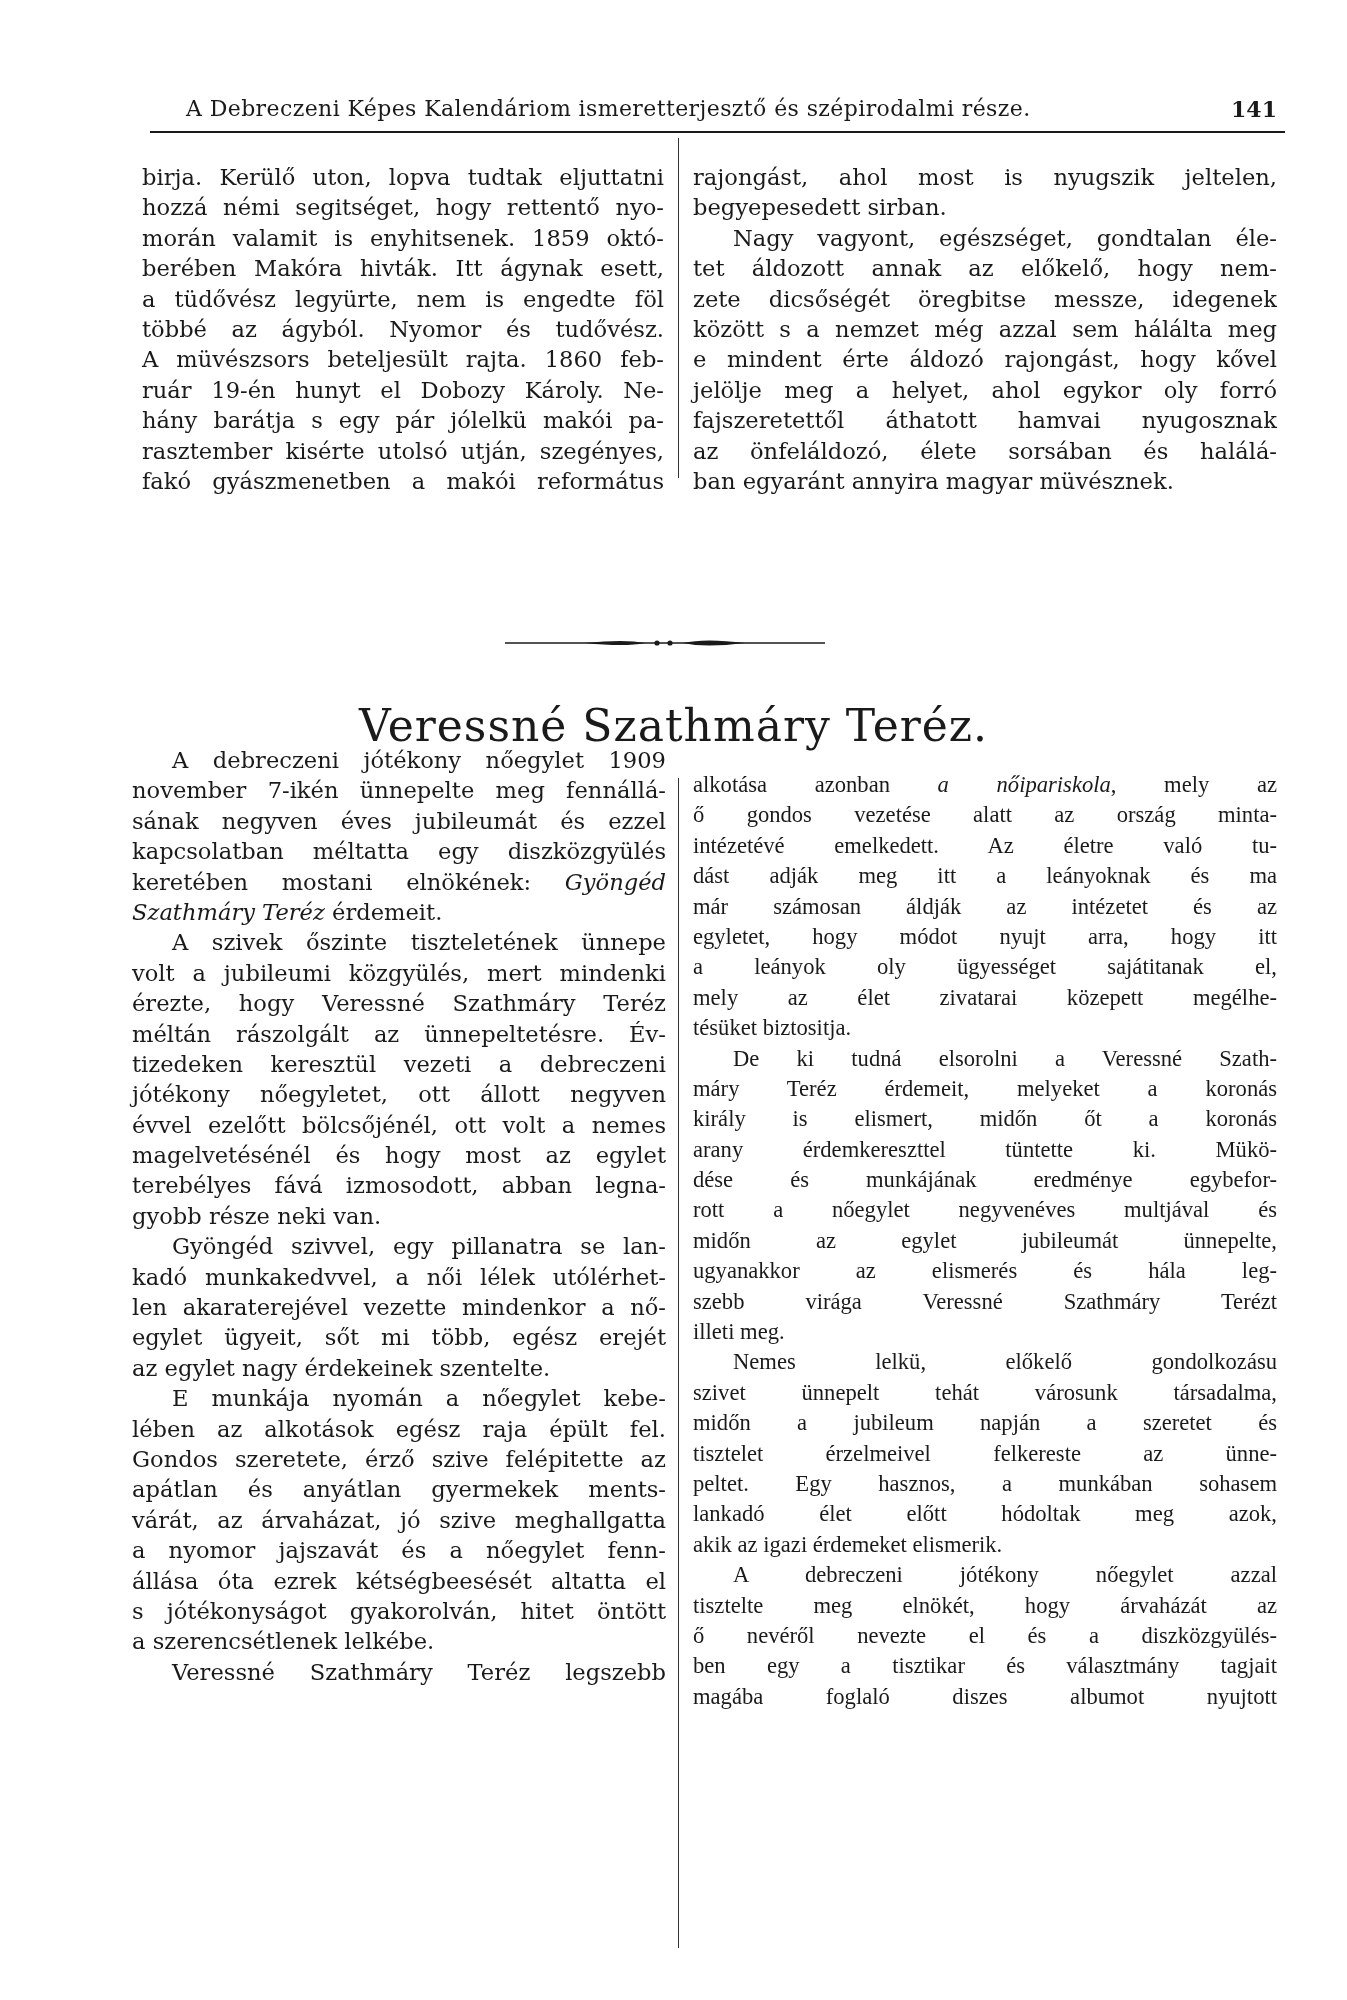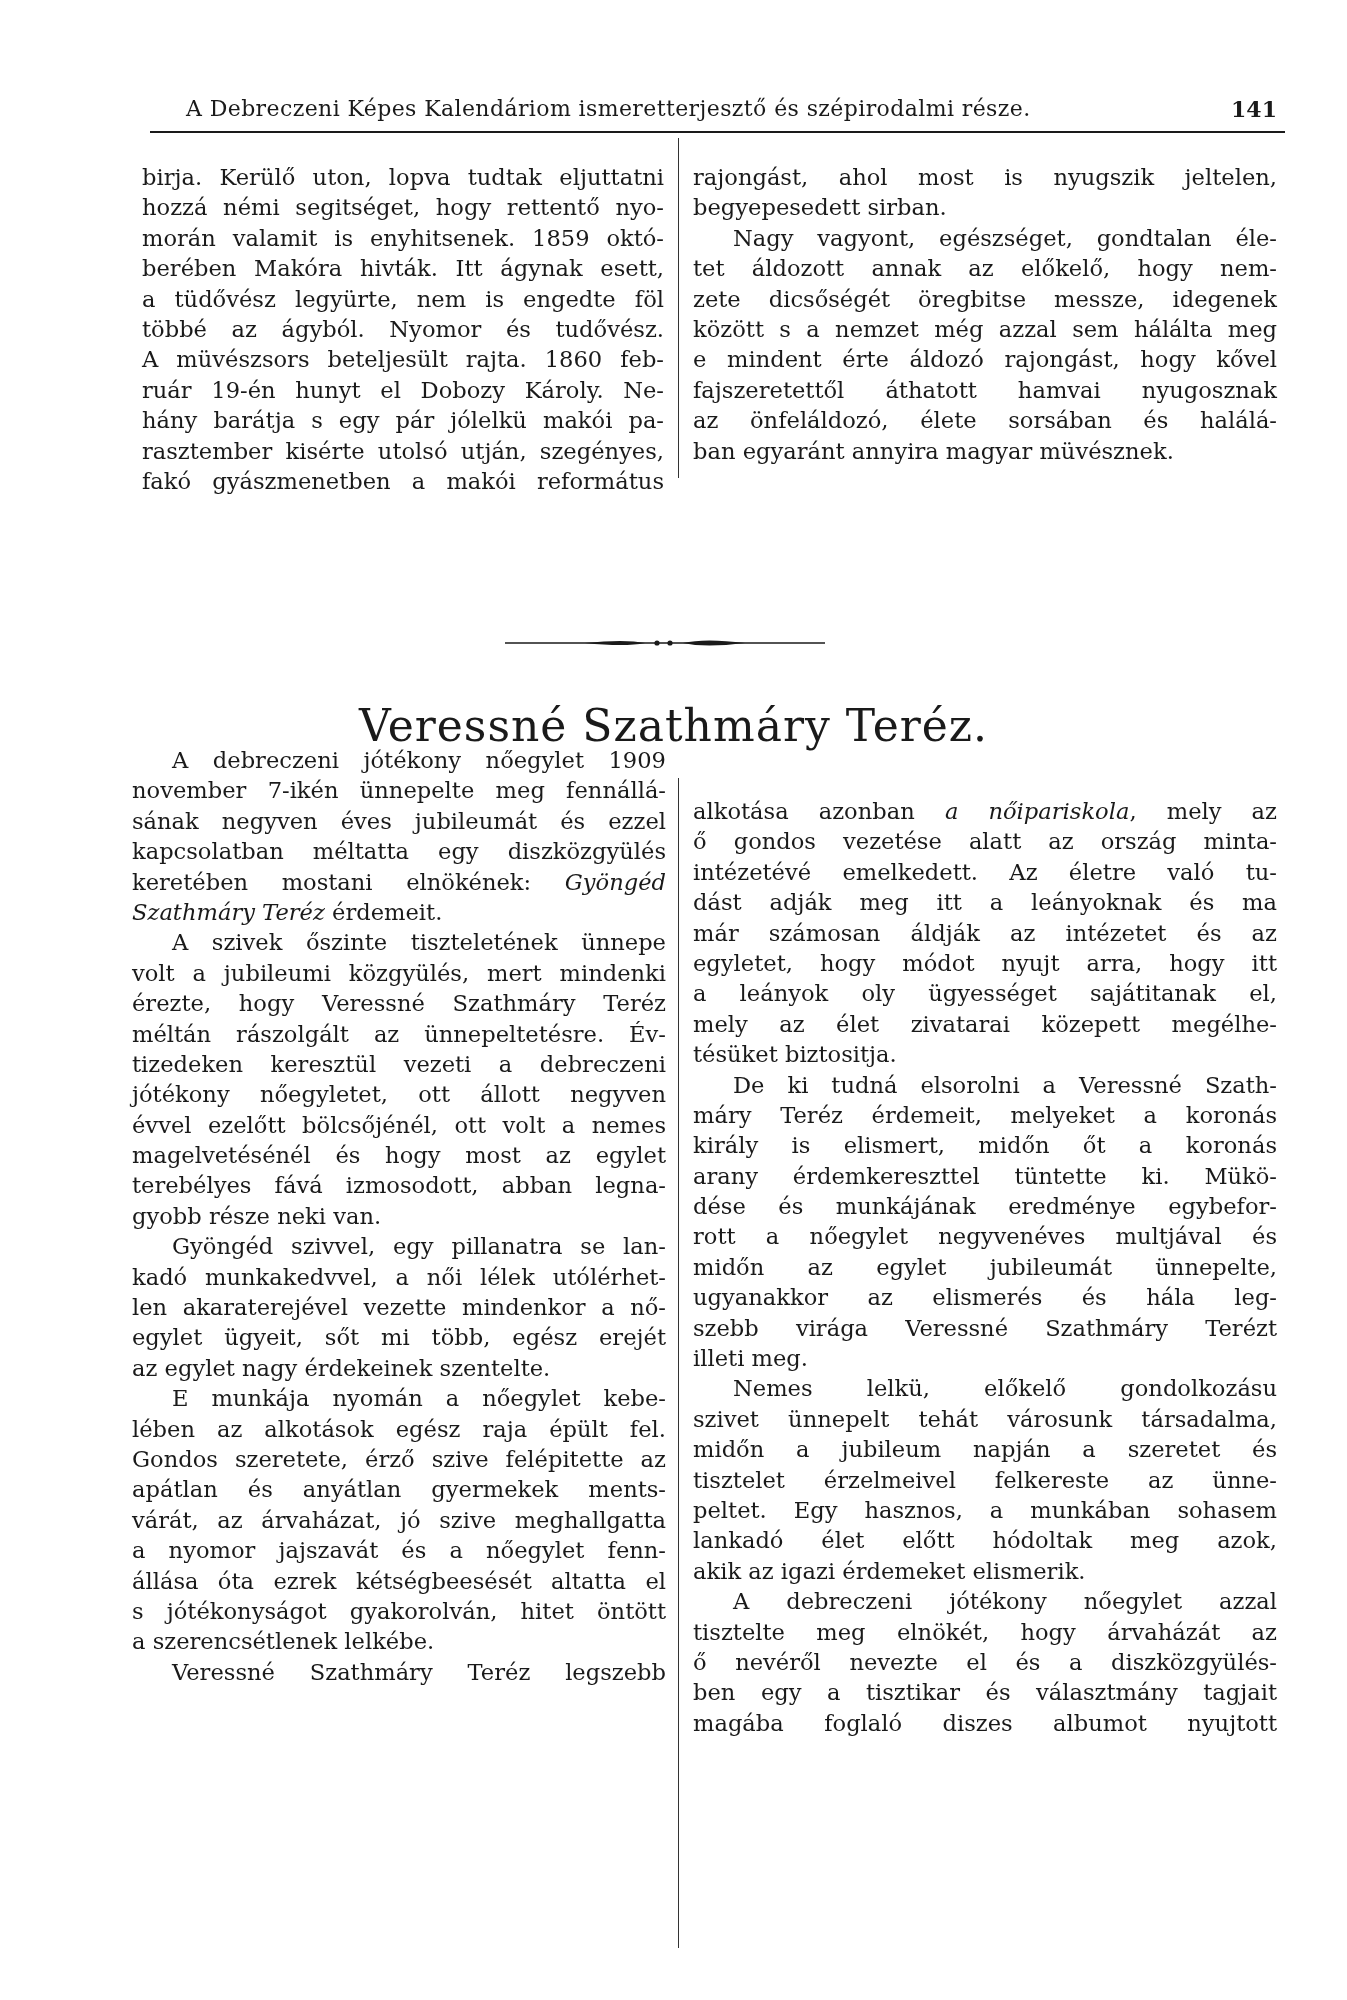--- a/index.html
+++ b/index.html
@@ -27,21 +27,21 @@
   .col {
     position: absolute; font-size: 22.6px; line-height: 30.4px;
     text-align: justify;
   }
   .col .line { display: block; white-space: nowrap; height: 30.4px; }
   .col .line.just { text-align-last: justify; white-space: normal; }
   .col .line.indent { padding-left: 40px; }
   .col-top-left { left: 142px; top: 162px; width: 522px; }
   .col-top-right { left: 693px; top: 162px; width: 584px; }
   .col-bot-left { left: 132px; top: 745px; width: 534px; }
-  .col-bot-right { left: 693px; top: 796px; width: 584px; }
+  .col-bot-right { left: 693px; top: 770px; width: 584px; font-family: Liberation Serif, serif; }
   .vrule {
     position: absolute; width: 0; border-left: 1.5px solid #333;
   }
   .vrule-top { left: 678px; top: 138px; height: 340px; }
   .vrule-bot { left: 678px; top: 778px; height: 1170px; }
   .ornament {
     position: absolute; left: 505px; top: 637px; width: 320px; height: 12px;
   }
   .article-title {
     position: absolute; left: 0; top: 700px; width: 1347px; text-align: center;
@@ -74,20 +74,21 @@
   </div>
 <div class="vrule vrule-top"></div>
 <div class="col col-top-right" id="col-top-right">
     <span class="line just">rajongást, ahol most is nyugszik jeltelen,</span>
     <span class="line">begyepesedett sirban.</span>
     <span class="line just indent">Nagy vagyont, egészséget, gondtalan éle-</span>
     <span class="line just">tet áldozott annak az előkelő, hogy nem-</span>
     <span class="line just">zete dicsőségét öregbitse messze, idegenek</span>
     <span class="line just">között s a nemzet még azzal sem hálálta meg</span>
     <span class="line just">e mindent érte áldozó rajongást, hogy kővel</span>
+    <span class="line just">jelölje meg a helyet, ahol egykor oly forró</span>
     <span class="line just">fajszeretettől áthatott hamvai nyugosznak</span>
     <span class="line just">az önfeláldozó, élete sorsában és halálá-</span>
     <span class="line">ban egyaránt annyira magyar müvésznek.</span>
   </div>
 
 <svg class="ornament" viewBox="0 0 320 12" preserveAspectRatio="none">
   <line x1="0" y1="6" x2="320" y2="6" stroke="#1a1a1a" stroke-width="1.5"></line>
   <path d="M80 6 Q120 2 140 6 Q120 10 80 6 Z" fill="#1a1a1a"></path>
   <circle cx="152" cy="6" r="2.6" fill="#1a1a1a"></circle>
   <circle cx="165" cy="6" r="2.6" fill="#1a1a1a"></circle>

